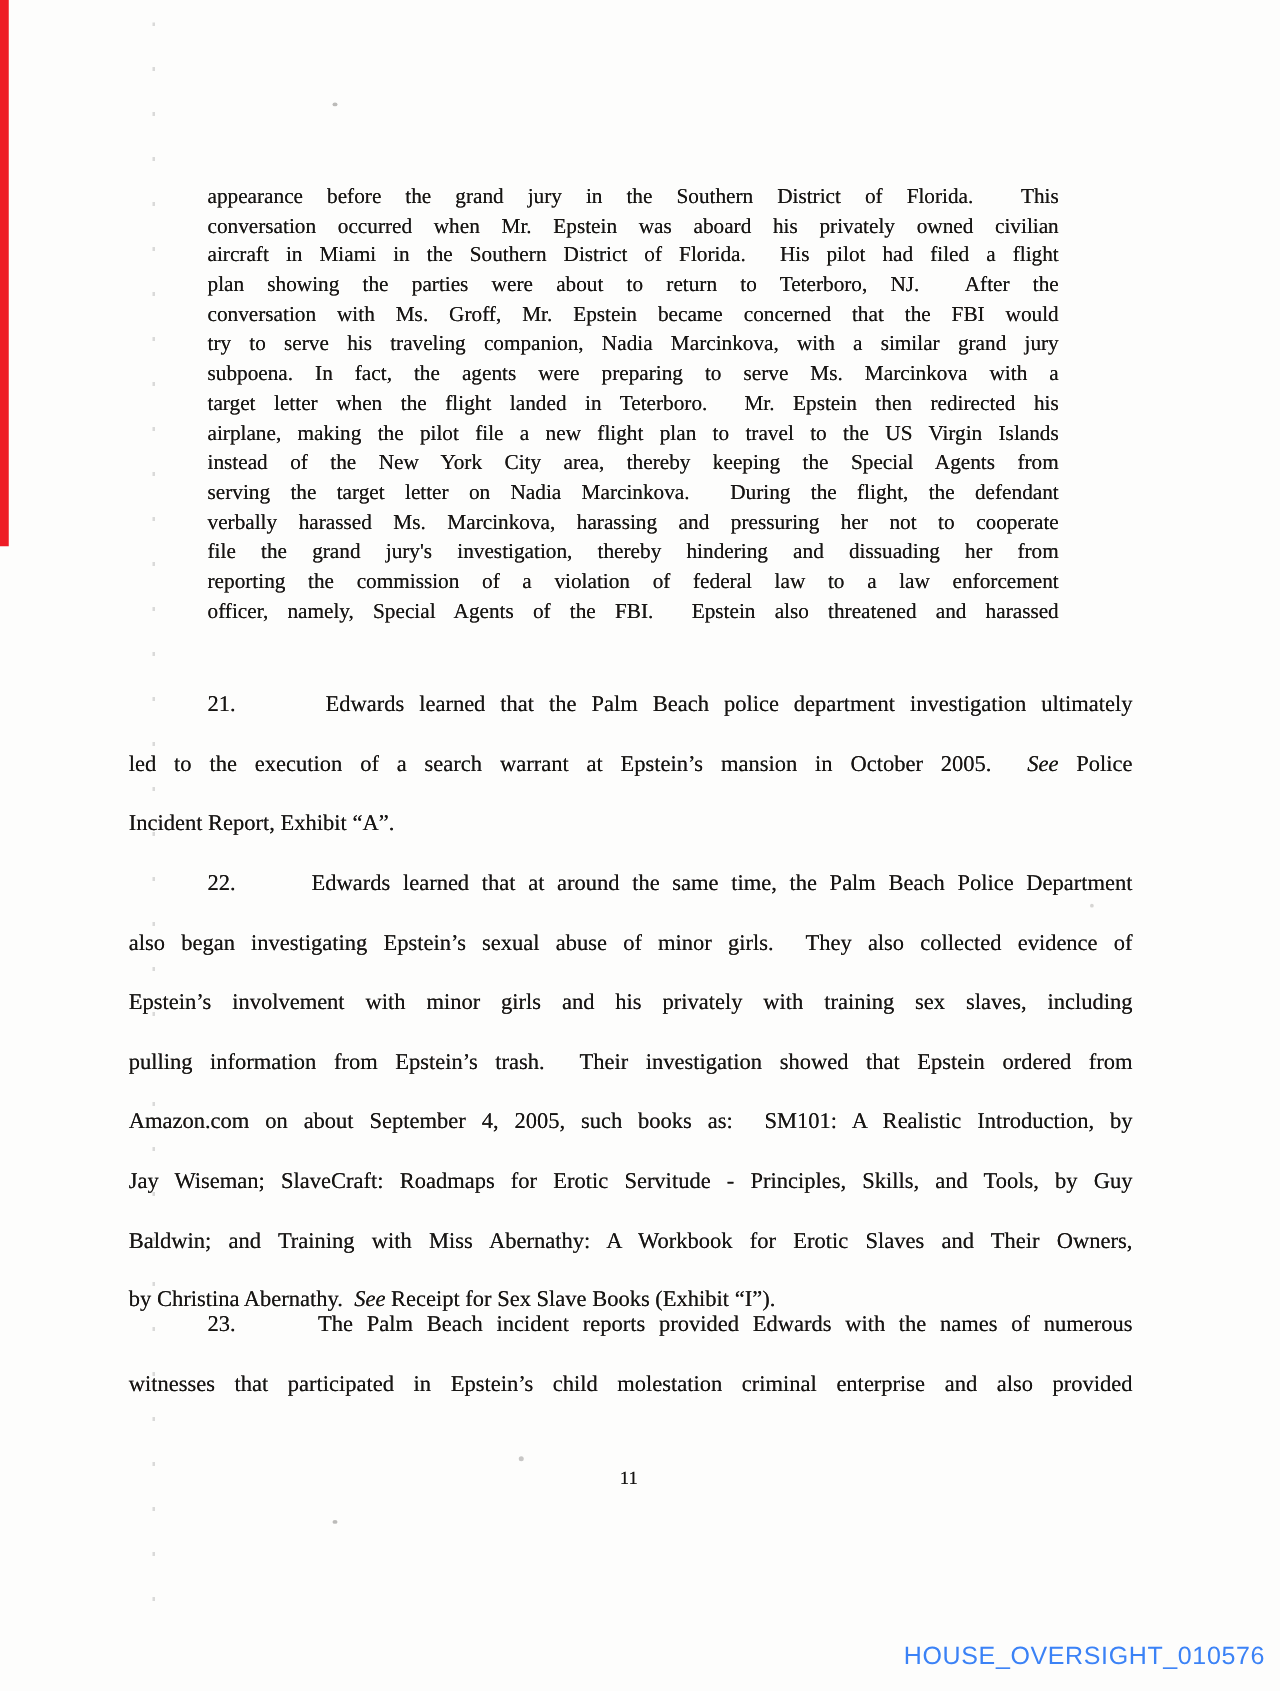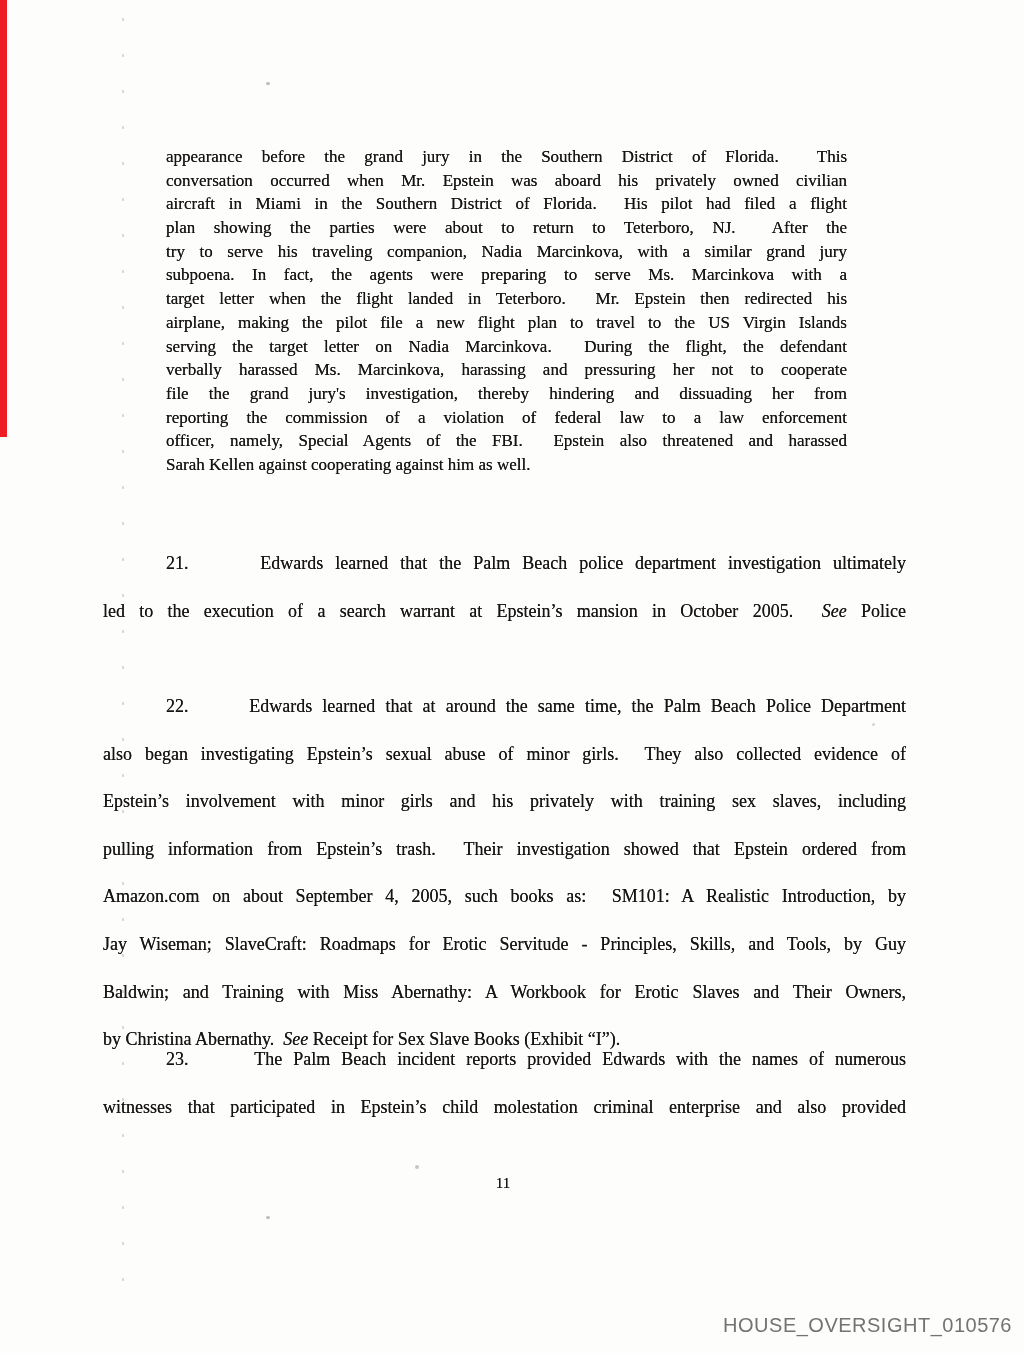--- a/index.html
+++ b/index.html
@@ -38,21 +38,21 @@
   .p23 { top:1036px; }
 
   .page-number {
     position:absolute; left:0; top:1175px; width:1006px;
     text-align:center; font-size:15px;
   }
 
   .bates {
     position:absolute; right:12px; top:1314px;
     font-family:"Liberation Sans", sans-serif; font-size:20px;
-    letter-spacing:.5px; color:#737373;
+    letter-spacing:.5px; color:#3b82f6;
   }
   i { font-style:italic; }
 </style>
 </head>
 <body>
 
 <div class="page">
 
   <div class="red-edge"></div>
   <div class="margin-dots"></div>
@@ -60,35 +60,37 @@
   <div class="speck s1"></div>
   <div class="speck s2"></div>
   <div class="speck s3"></div>
   <div class="speck s4"></div>
 
   <div class="quote">
       <div class="tline">appearance before the grand jury in the Southern District of Florida.&nbsp; This</div>
       <div class="tline">conversation occurred when Mr. Epstein was aboard his privately owned civilian</div>
       <div class="tline">aircraft in Miami in the Southern District of Florida.&nbsp; His pilot had filed a flight</div>
       <div class="tline">plan showing the parties were about to return to Teterboro, NJ.&nbsp; After the</div>
+      <div class="tline">conversation with Ms. Groff, Mr. Epstein became concerned that the FBI would</div>
       <div class="tline">try to serve his traveling companion, Nadia Marcinkova, with a similar grand jury</div>
       <div class="tline">subpoena. In fact, the agents were preparing to serve Ms. Marcinkova with a</div>
       <div class="tline">target letter when the flight landed in Teterboro.&nbsp; Mr. Epstein then redirected his</div>
       <div class="tline">airplane, making the pilot file a new flight plan to travel to the US Virgin Islands</div>
+      <div class="tline">instead of the New York City area, thereby keeping the Special Agents from</div>
       <div class="tline">serving the target letter on Nadia Marcinkova.&nbsp; During the flight, the defendant</div>
       <div class="tline">verbally harassed Ms. Marcinkova, harassing and pressuring her not to cooperate</div>
       <div class="tline">file the grand jury's investigation, thereby hindering and dissuading her from</div>
       <div class="tline">reporting the commission of a violation of federal law to a law enforcement</div>
       <div class="tline">officer, namely, Special Agents of the FBI.&nbsp; Epstein also threatened and harassed</div>
-      <div class="tline lastline">Sarah Kellen against cooperating against him as well.</div>
     </div>
 
   <div class="para p21">
       <div class="tline first">21.&nbsp;&nbsp;&nbsp;&nbsp;&nbsp;&nbsp;Edwards learned that the Palm Beach police department investigation ultimately</div>
       <div class="tline">led to the execution of a search warrant at Epstein’s mansion in October 2005.&nbsp; <i>See</i> Police</div>
+      <div class="tline lastline">Incident Report, Exhibit “A”.</div>
     </div>
 
   <div class="para p22">
       <div class="tline first">22.&nbsp;&nbsp;&nbsp;&nbsp;&nbsp;&nbsp;Edwards learned that at around the same time, the Palm Beach Police Department</div>
       <div class="tline">also began investigating Epstein’s sexual abuse of minor girls.&nbsp; They also collected evidence of</div>
       <div class="tline">Epstein’s involvement with minor girls and his privately with training sex slaves, including</div>
       <div class="tline">pulling information from Epstein’s trash.&nbsp; Their investigation showed that Epstein ordered from</div>
       <div class="tline">Amazon.com on about September 4, 2005, such books as:&nbsp; SM101: A Realistic Introduction, by</div>
       <div class="tline">Jay Wiseman; SlaveCraft: Roadmaps for Erotic Servitude - Principles, Skills, and Tools, by Guy</div>
       <div class="tline">Baldwin; and Training with Miss Abernathy: A Workbook for Erotic Slaves and Their Owners,</div>

